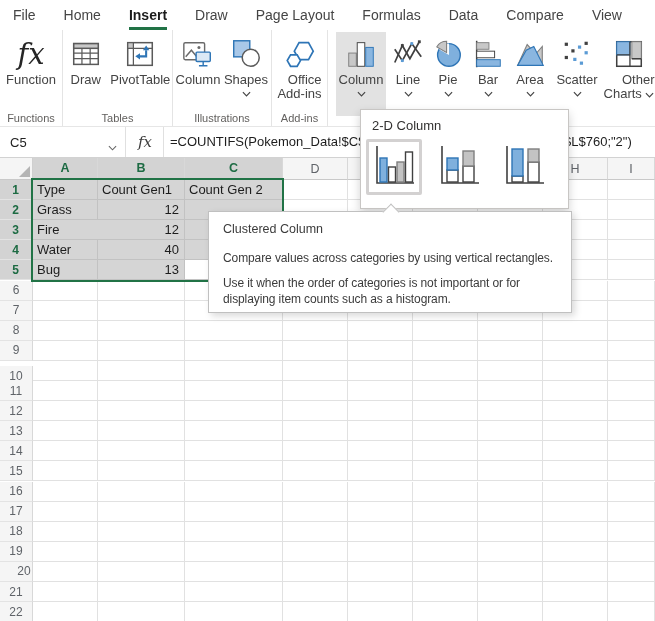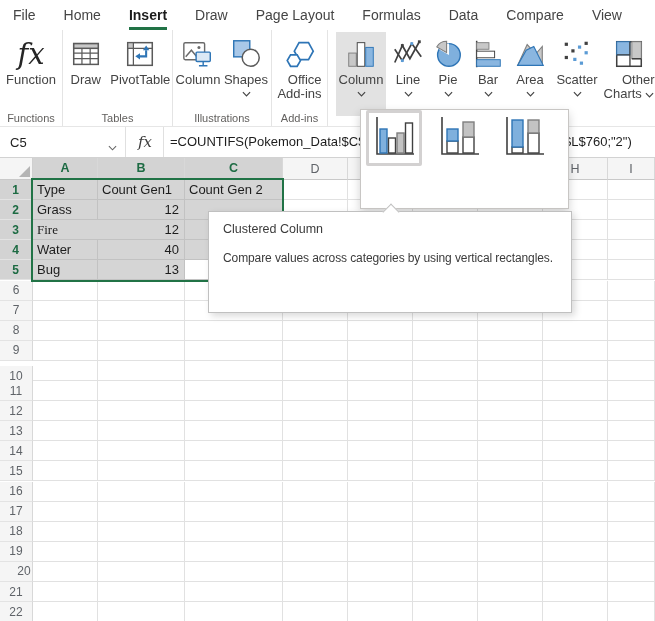--- a/index.html
+++ b/index.html
@@ -342,21 +342,21 @@
     <div class="cell sel" style="left: 33px; width: 65px; top: 42.1px; height: 20.1px;">Grass</div>
     <div class="cell sel num" style="left: 98px; width: 87px; top: 42.1px; height: 20.1px;">12</div>
     <div class="cell sel" style="left: 185px; width: 98px; top: 42.1px; height: 20.1px;"></div>
     <div class="cell" style="left: 283px; width: 65px; top: 42.1px; height: 20.1px;"></div>
     <div class="cell" style="left: 348px; width: 65px; top: 42.1px; height: 20.1px;"></div>
     <div class="cell" style="left: 413px; width: 65px; top: 42.1px; height: 20.1px;"></div>
     <div class="cell" style="left: 478px; width: 65px; top: 42.1px; height: 20.1px;"></div>
     <div class="cell" style="left: 543px; width: 65px; top: 42.1px; height: 20.1px;"></div>
     <div class="cell" style="left: 608px; width: 47px; top: 42.1px; height: 20.1px;"></div>
     <div class="rowhead sel" style="top: 62.2px; height: 20.1px;">3</div>
-    <div class="cell sel" style="left: 33px; width: 70px; top: 62.2px; height: 20.1px; font-family: Liberation Serif, serif;">Fire</div>
+    <div class="cell sel" style="left: 33px; width: 70px; top: 62.2px; height: 20.1px;">Fire</div>
     <div class="cell sel num" style="left: 98px; width: 87px; top: 62.2px; height: 20.1px;">12</div>
     <div class="cell sel" style="left: 185px; width: 98px; top: 62.2px; height: 20.1px;"></div>
     <div class="cell" style="left: 283px; width: 65px; top: 62.2px; height: 20.1px;"></div>
     <div class="cell" style="left: 348px; width: 65px; top: 62.2px; height: 20.1px;"></div>
     <div class="cell" style="left: 413px; width: 65px; top: 62.2px; height: 20.1px;"></div>
     <div class="cell" style="left: 478px; width: 65px; top: 62.2px; height: 20.1px;"></div>
     <div class="cell" style="left: 543px; width: 65px; top: 62.2px; height: 20.1px;"></div>
     <div class="cell" style="left: 608px; width: 47px; top: 62.2px; height: 20.1px;"></div>
     <div class="rowhead sel" style="top: 82.3px; height: 20.1px;">4</div>
     <div class="cell sel" style="left: 33px; width: 65px; top: 82.3px; height: 20.1px;">Water</div>
@@ -545,20 +545,21 @@
     <div class="cell" style="left: 283px; width: 65px; top: 444.1px; height: 20.1px;"></div>
     <div class="cell" style="left: 348px; width: 65px; top: 444.1px; height: 20.1px;"></div>
     <div class="cell" style="left: 413px; width: 65px; top: 444.1px; height: 20.1px;"></div>
     <div class="cell" style="left: 478px; width: 65px; top: 444.1px; height: 20.1px;"></div>
     <div class="cell" style="left: 543px; width: 65px; top: 444.1px; height: 20.1px;"></div>
     <div class="cell" style="left: 608px; width: 47px; top: 444.1px; height: 20.1px;"></div>
     <div class="selbox" style="left: 31px; top: 20px; width: 253px; height: 104px;"></div>
   </div>
 
 <div class="ddpanel">
+  <div class="ddtitle">2-D Column</div>
   <div class="dditems">
       <div class="dditem selected">
         <span><svg width="46" height="44" viewBox="0 0 46 44">
             <path d="M6 3v37h37" stroke="#404040" stroke-width="1.6" fill="none"></path>
             <rect x="9" y="15" width="7" height="24" fill="#7fb0dd" stroke="#2e75b6" stroke-width="1.4"></rect>
             <rect x="17.5" y="24" width="7" height="15" fill="#fff" stroke="#404040" stroke-width="1.4"></rect>
             <rect x="26" y="19" width="7" height="20" fill="#c3c3c3" stroke="#7f7f7f" stroke-width="1.4"></rect>
             <rect x="34.5" y="9" width="7" height="30" fill="#fff" stroke="#404040" stroke-width="1.4"></rect>
           </svg></span>
       </div>
@@ -580,13 +581,14 @@
             <rect x="27" y="6" width="11" height="13" fill="#c3c3c3" stroke="#7f7f7f" stroke-width="1.4"></rect>
           </svg></span>
       </div>
     </div>
 </div>
 
 <div class="tooltip">
   <div class="tipnotch"></div>
   <div class="tiptitle">Clustered Column</div>
   <p class="tipp nowrap">Compare values across categories by using vertical rectangles.</p>
+  <p class="tipp">Use it when the order of categories is not important or for displaying item counts such as a histogram.</p>
 </div>
 
 </body></html>

